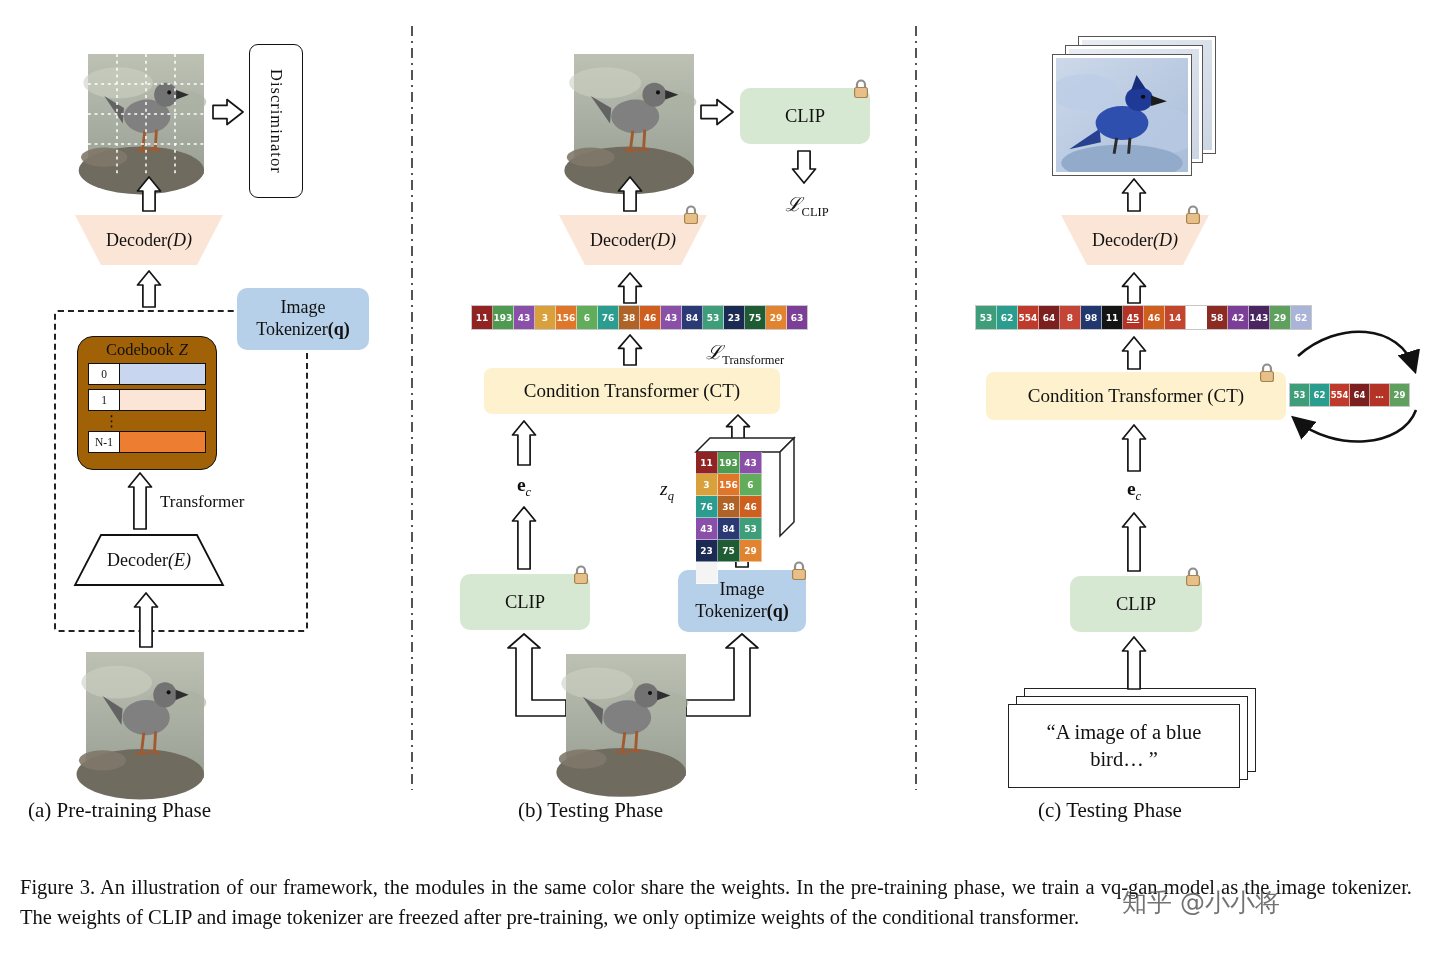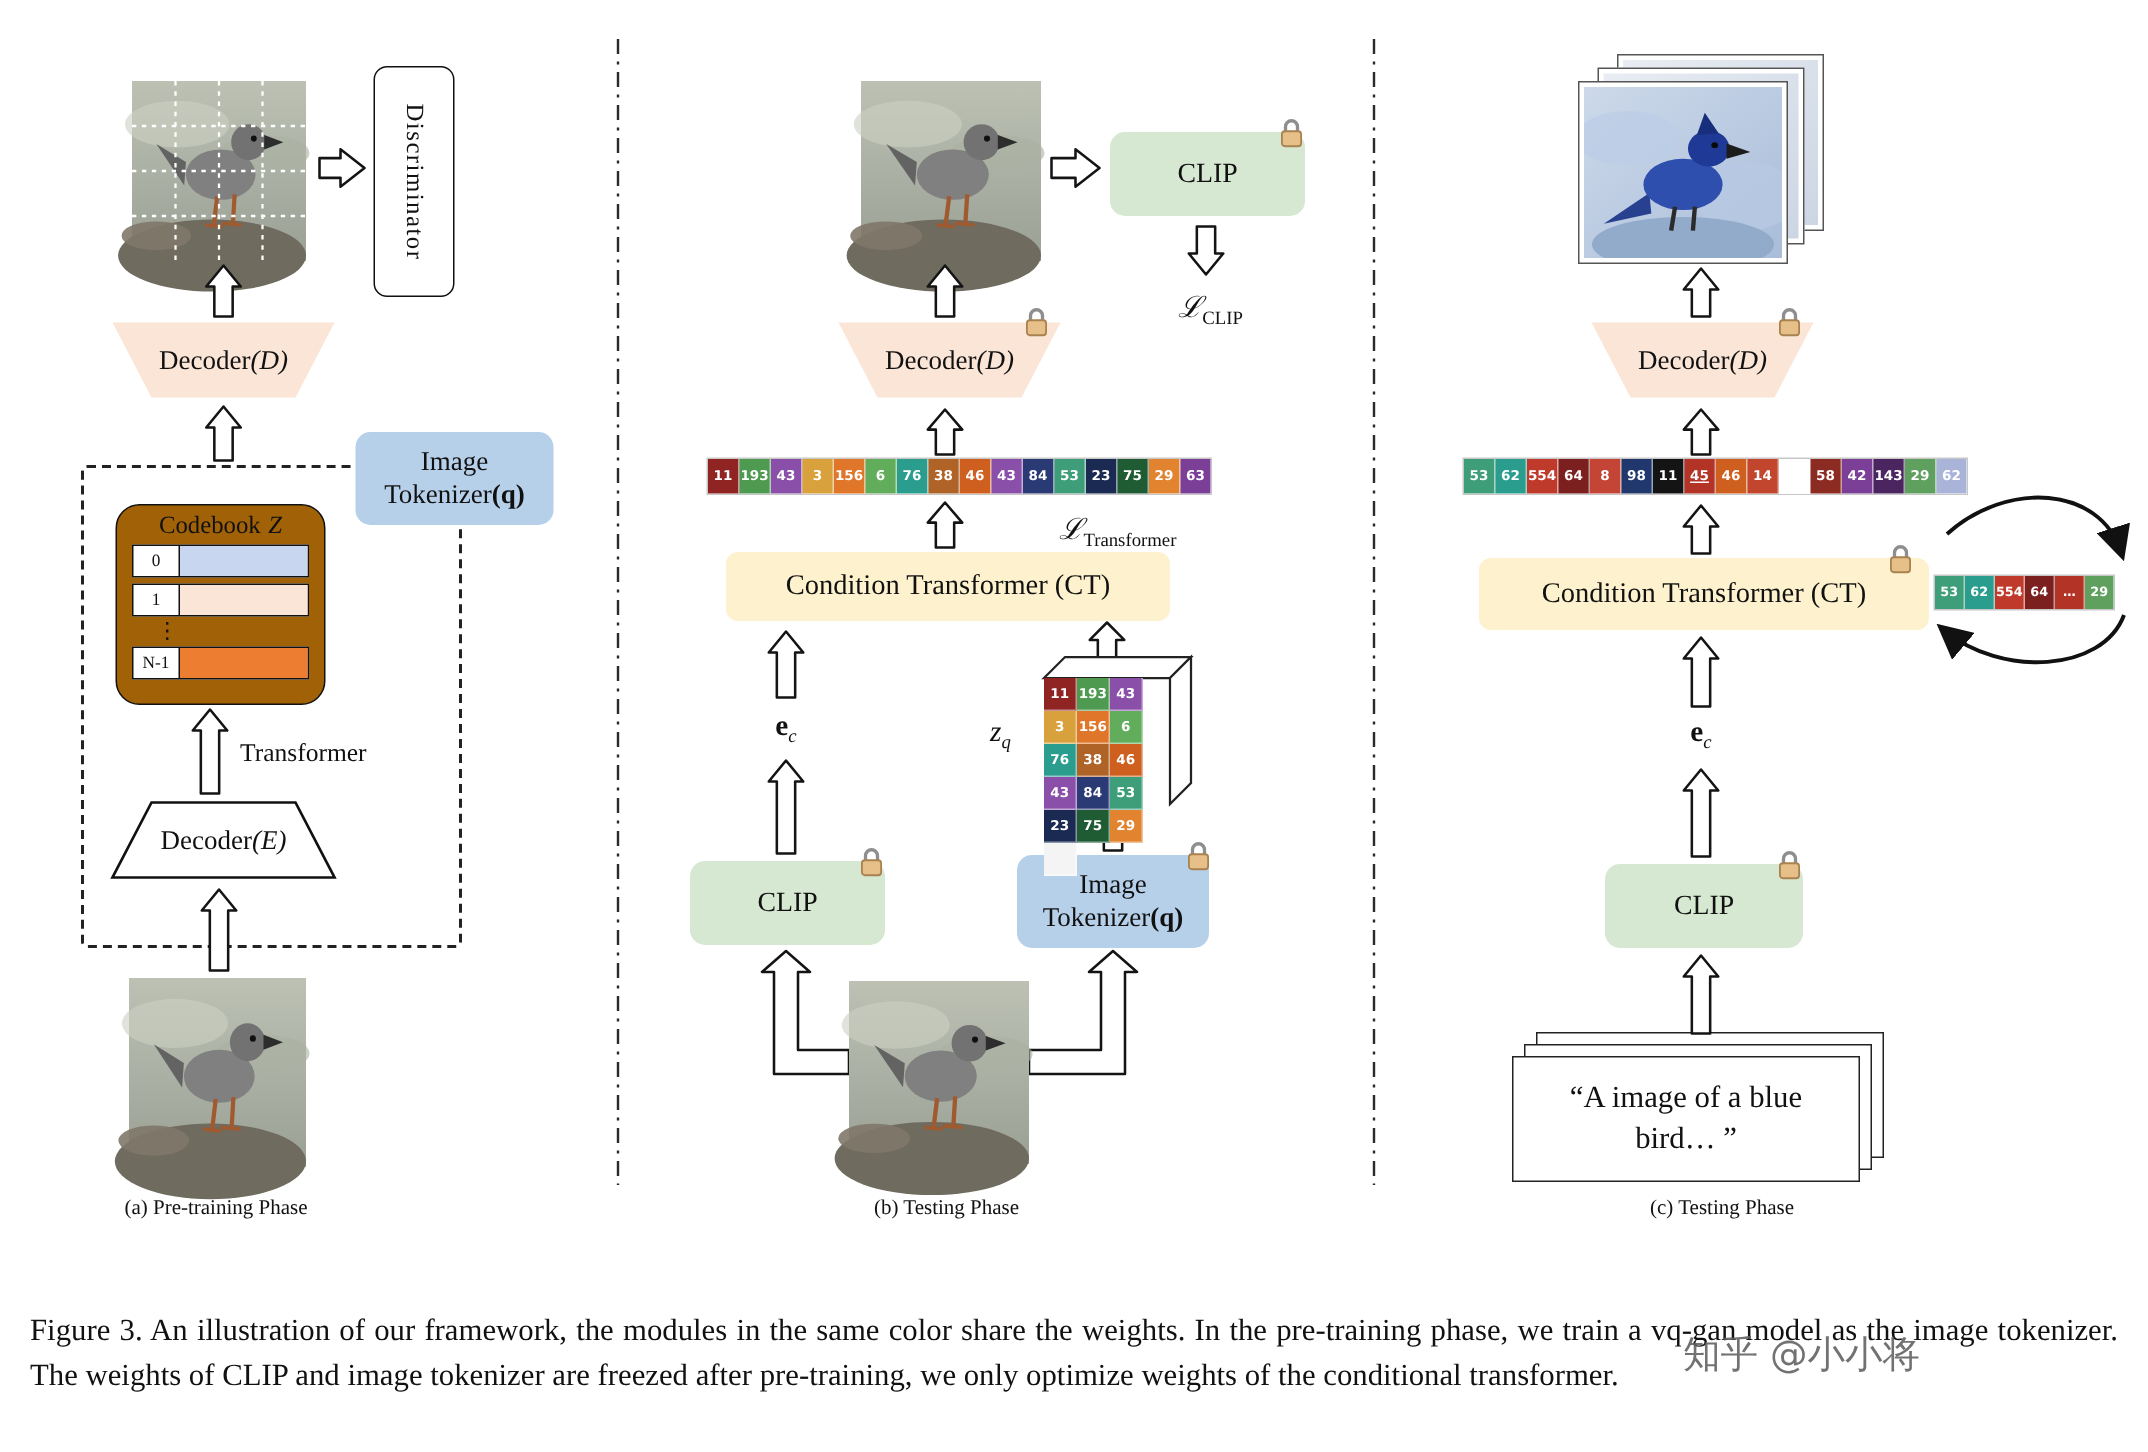--- a/index.html
+++ b/index.html
@@ -19,21 +19,21 @@
        font-family:"DejaVu Sans",sans-serif;font-weight:700;font-size:9px;
        border-right:1px solid rgba(255,255,255,.55)}
   .tok:last-child{border-right:none}
   .strip.small{height:22px}
   .strip.small .tok{width:19px;font-size:8.5px}
   .cubegrid{position:absolute;display:flex;flex-wrap:wrap;width:84px;height:84px;z-index:3}
   .cubegrid .tok{width:21px;height:21px;border:1px solid rgba(255,255,255,.5);
                  border-width:0 1px 1px 0}
   .mathlbl{position:absolute;font-size:19.5px;text-align:center;z-index:2}
   .mathlbl sub{font-size:12.5px}
-  .phase{position:absolute;font-size:14px;text-align:center}
+  .phase{position:absolute;font-size:21px;}
   .caption{position:absolute;left:20px;top:851px;width:1392px;font-size:20.5px;
            line-height:1.48;text-align:justify}
   .watermark{position:absolute;left:1122px;top:886px;font-size:25px;
              color:rgba(95,95,95,.88);font-family:"DejaVu Sans",sans-serif;z-index:9}
   .codebook{position:absolute;background:#a16207;border:1.6px solid #111;border-radius:16px;z-index:2}
   .cb-title{height:25px;display:flex;align-items:center;justify-content:center;font-size:16.5px}
   .cb-title .it{margin-left:5px}
   .cb-rows{padding:1px 10px 0 10px}
   .cb-row{display:flex;height:20px;border:1.2px solid #111;margin-bottom:4px;background:#fff}
   .cb-idx{display:flex;align-items:center;justify-content:center;font-size:11.5px;

